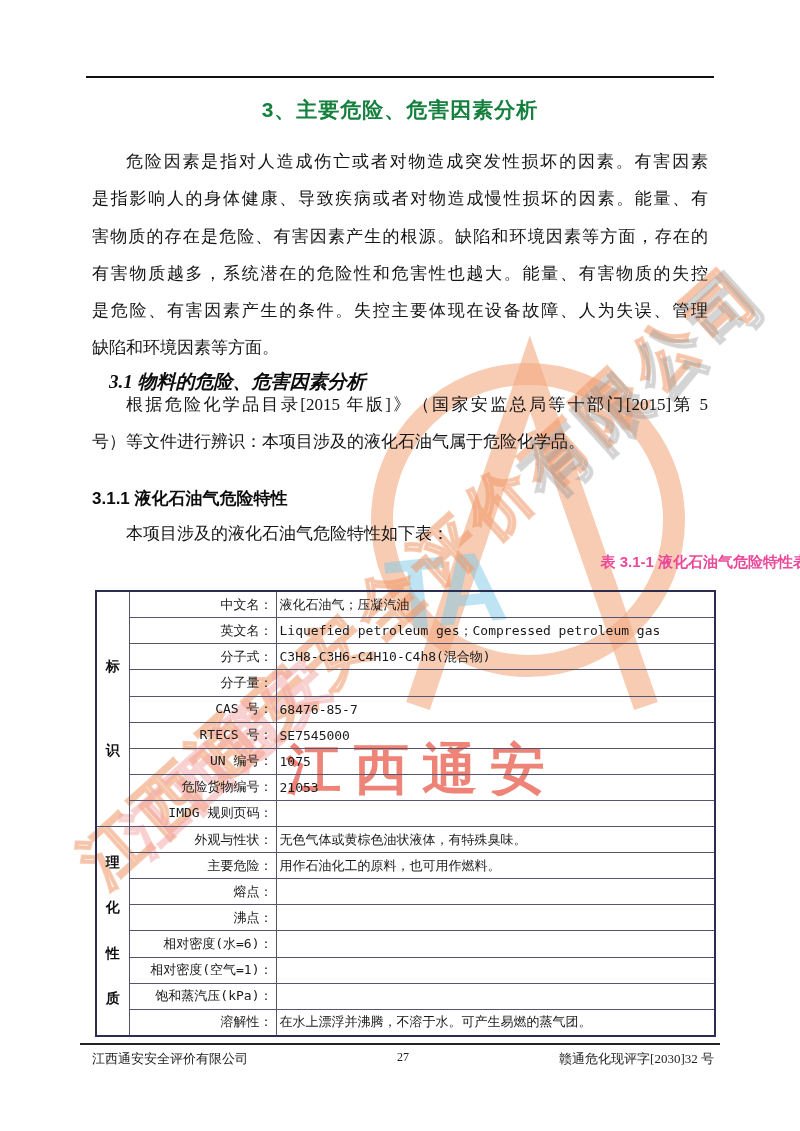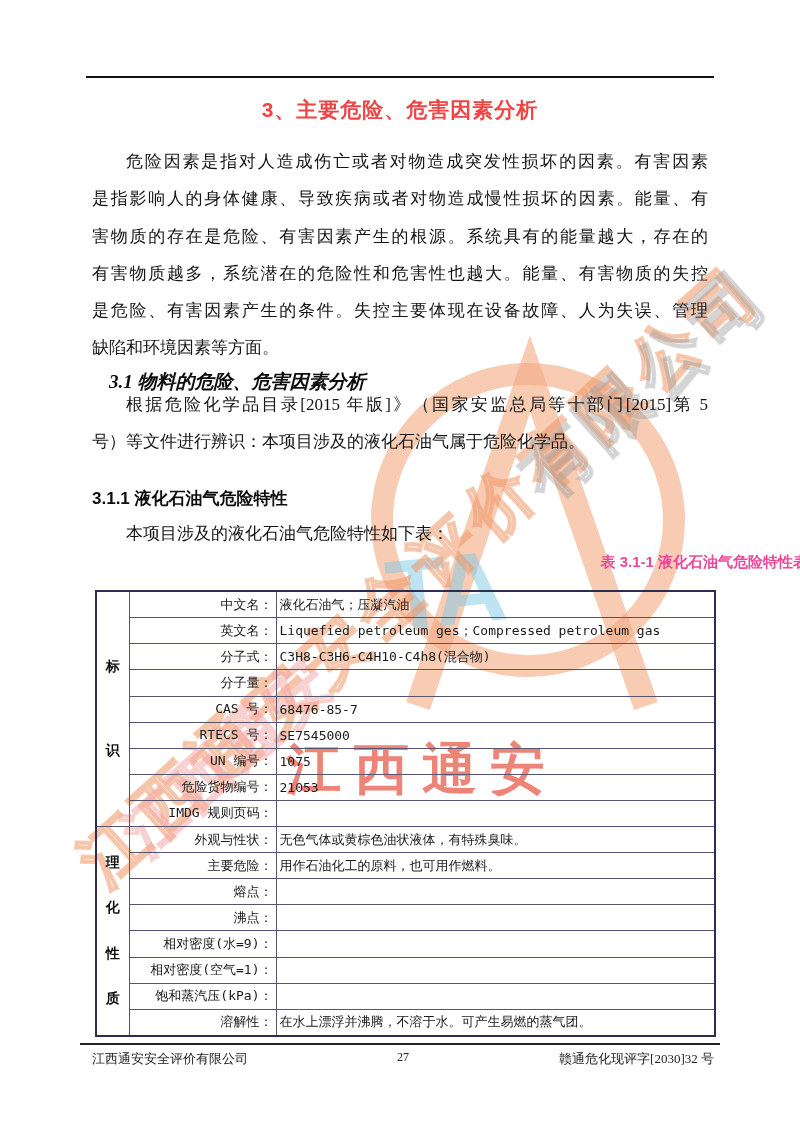--- a/index.html
+++ b/index.html
@@ -46,21 +46,21 @@
   
   .content{position:absolute;inset:0;z-index:1;}
   .hdr{
     position:absolute;top:52px;left:0;width:100%;text-align:center;
     font-size:13px;color:#222;letter-spacing:0.5px;
   }
   .hdr-rule{position:absolute;top:76px;left:86px;width:628px;height:2px;background:#111;}
   .doc-title{
     position:absolute;top:96px;left:0;width:100%;text-align:center;
     font-family:"Liberation Sans","DejaVu Sans",sans-serif;
-    font-size:21px;font-weight:bold;letter-spacing:1px;color:#ef4444;
+    font-size:21px;font-weight:bold;letter-spacing:1px;color:#15803d;
   }
   .para{position:absolute;left:92px;width:616px;font-size:17px;line-height:37.3px;color:#141414;}
   .para .ln{text-align:justify;text-align-last:justify;}
   .para .ln.short{text-align:left;text-align-last:left;}
   .para .ln.indent{text-indent:34px;}
   .p-intro{top:143px;}
   .p-31{top:386px;}
   .h-31{
     position:absolute;top:369px;left:109px;
     font-family:"Liberation Serif","DejaVu Serif",serif;
@@ -119,21 +119,21 @@
 
   <div class="content">
 
     <div class="hdr-rule"></div>
 
     <div class="doc-title">3、主要危险、危害因素分析</div>
 
     <div class="para p-intro">
       <div class="ln indent">危险因素是指对人造成伤亡或者对物造成突发性损坏的因素。有害因素</div>
       <div class="ln">是指影响人的身体健康、导致疾病或者对物造成慢性损坏的因素。能量、有</div>
-      <div class="ln">害物质的存在是危险、有害因素产生的根源。系统具有的能量越大，存在的</div>
+      <div class="ln">害物质的存在是危险、有害因素产生的根源。缺陷和环境因素等方面，存在的</div>
       <div class="ln">有害物质越多，系统潜在的危险性和危害性也越大。能量、有害物质的失控</div>
       <div class="ln">是危险、有害因素产生的条件。失控主要体现在设备故障、人为失误、管理</div>
       <div class="ln short">缺陷和环境因素等方面。</div>
     </div>
 
     <div class="h-31">3.1 物料的危险、危害因素分析</div>
 
     <div class="para p-31">
       <div class="ln indent">根据危险化学品目录[2015 年版]》（国家安监总局等十部门[2015]第 5</div>
       <div class="ln short">号）等文件进行辨识：本项目涉及的液化石油气属于危险化学品。</div>
@@ -214,21 +214,21 @@
         </tr>
         <tr>
           <td class="lcell">熔点：</td>
           <td class="vcell"></td>
         </tr>
         <tr>
           <td class="lcell">沸点：</td>
           <td class="vcell"></td>
         </tr>
         <tr>
-          <td class="lcell">相对密度(水=9)：</td>
+          <td class="lcell">相对密度(水=6)：</td>
           <td class="vcell"></td>
         </tr>
         <tr>
           <td class="lcell">相对密度(空气=1)：</td>
           <td class="vcell"></td>
         </tr>
         <tr>
           <td class="lcell">饱和蒸汽压(kPa)：</td>
           <td class="vcell"></td>
         </tr>

